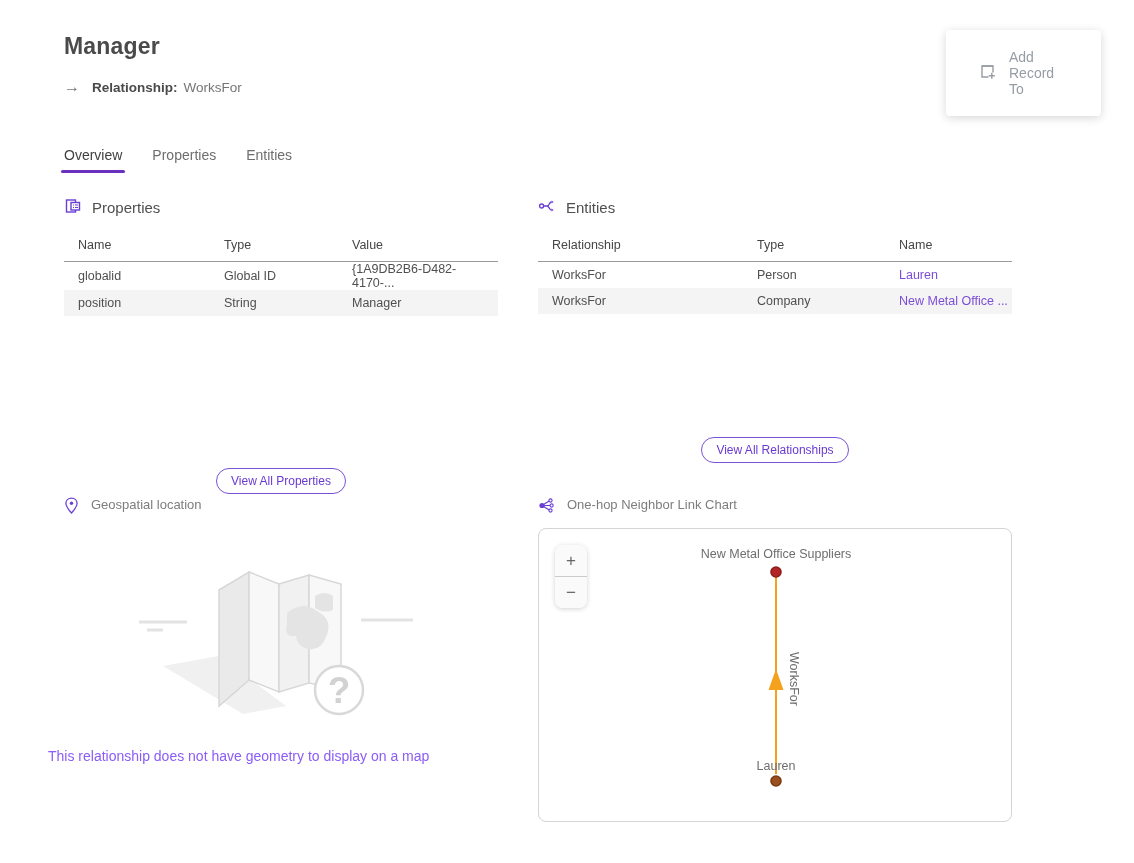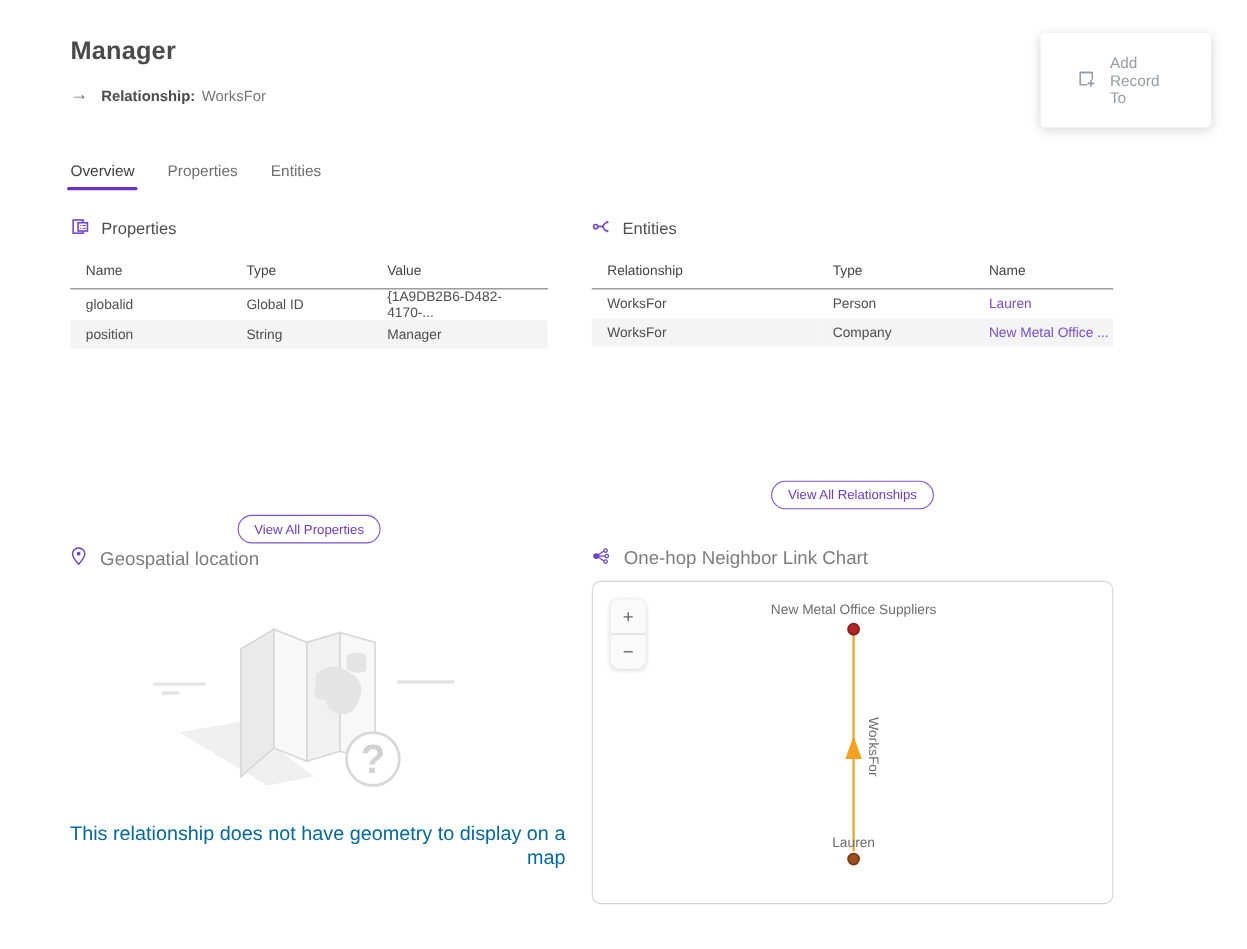--- a/index.html
+++ b/index.html
@@ -21,40 +21,40 @@
 
   
   .tabs { position:absolute; left:64px; top:145px; display:flex; gap:30px; font-size:14px; color:#6e6e6e; }
   .tab { padding:2px 0 10px; cursor:pointer; position:relative; }
   .tab.active { color:#404040; }
   .tab.active::after { content:""; position:absolute; left:-3px; right:-3px; bottom:0; height:3px;
     background:#6a30bf; border-radius:2px; }
 
   
   .section-head { display:flex; align-items:center; gap:10px; font-size:15px; color:#4f4f4f; }
-  .subsection-head { position:absolute; display:flex; align-items:center; gap:12px; font-size:17px; color:#7d7d7d; }
+  .subsection-head { position:absolute; display:flex; align-items:flex-start; gap:12px; font-size:13px; color:#7d7d7d; }
 
   
   .props-section { position:absolute; left:64px; top:197px; width:434px; }
   .ents-section  { position:absolute; left:538px; top:197px; width:474px; }
   table { width:100%; border-collapse:collapse; font-size:12.5px; color:#4f4f4f; margin-top:17px; }
   th { text-align:left; font-weight:400; color:#454545; padding:3px 0 9px 14px; border-bottom:1px solid #9b9b9b; }
   td { height:26px; padding:0 0 0 14px; vertical-align:middle; }
   tbody tr:nth-child(even) { background:#f4f4f4; }
   a.ent-link { color:#7b4dd8; text-decoration:none; cursor:pointer; }
 
   
   .btn-row-left  { position:absolute; left:64px;  top:437px; width:434px; text-align:center;margin-top:31px; }
   .btn-row-right { position:absolute; left:538px; top:437px; width:474px; text-align:center; }
   .pill-btn { display:inline-block; background:#fff; border:1px solid #7a52d6; color:#6a3bd1;
     border-radius:16px; padding:5px 14px; font-size:12px; font-family:inherit; cursor:pointer; }
 
   
   .geo-illustration { position:absolute; left:64px; top:558px; width:434px; text-align:center; }
-  .geo-message { position:absolute; left:48px; top:748px; width:466px; text-align:right; font-size:18px; color:#0369a1; }
+  .geo-message { position:absolute; left:48px; top:748px; width:466px; text-align:left; font-size:14px; color:#8b5cf6; }
 
   
   .chart-card { position:absolute; left:538px; top:528px; width:474px; height:294px;
     border:1px solid #d4d4d4; border-radius:8px; background:#fff; }
   .zoom-ctrl { position:absolute; left:16px; top:16px; width:32px; background:#fafafa;
     border-radius:8px; box-shadow:0 1px 5px rgba(0,0,0,.18); overflow:hidden; z-index:2; }
   .zoom-btn { width:32px; height:31px; display:flex; align-items:center; justify-content:center;
     font-size:17px; color:#666; cursor:pointer; background:#fafafa; border:none; font-family:inherit; }
   .zoom-divider { height:1px; background:#ccc; }
   .chart-svg { position:absolute; left:0; top:0; }

